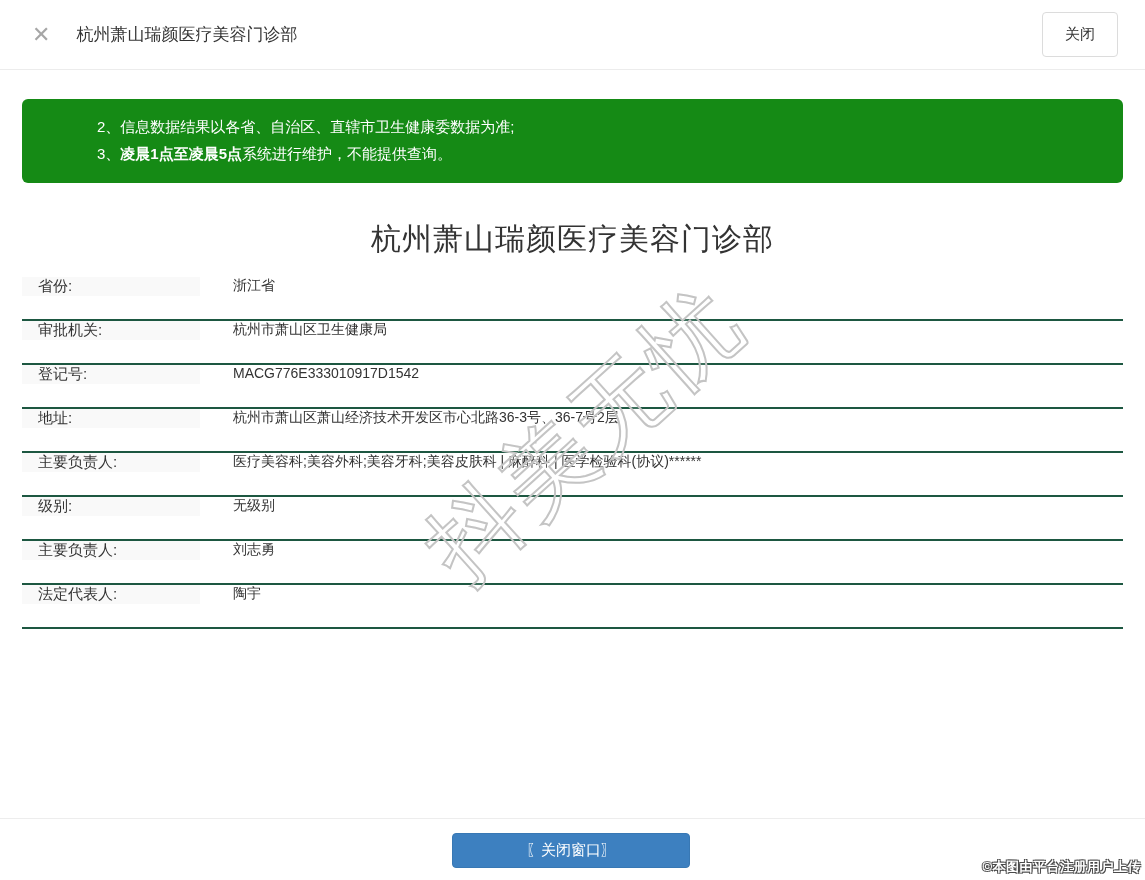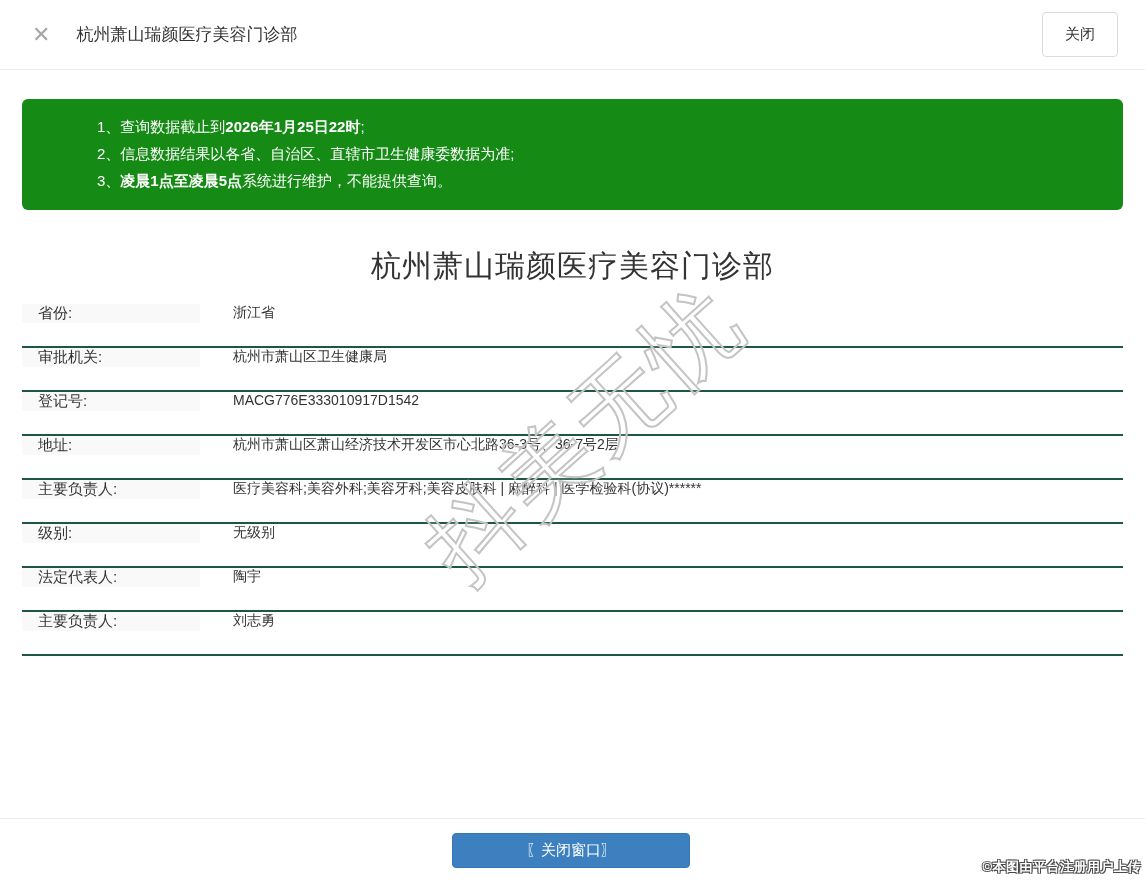--- a/index.html
+++ b/index.html
@@ -148,23 +148,20 @@
 <body>
 
 <div class="topbar">
   <span class="close-x">✕</span>
   <span class="bar-title">杭州萧山瑞颜医疗美容门诊部</span>
   <button class="close-btn">关闭</button>
 </div>
 
 <div class="notice">
   <div>
-    <span>1、</span><span>查询数据截止到</span><b>2026年1月25日22时</b><span>;</span>
-  </div>
-  <div>
     <span>2、</span><span>信息数据结果以各省、自治区、直辖市卫生健康委数据为准;</span><b></b><span></span>
   </div>
   <div>
     <span>3、</span><span></span><b>凌晨1点至凌晨5点</b><span>系统进行维护，不能提供查询。</span>
   </div>
 </div>
 
 <h1 class="main-title">杭州萧山瑞颜医疗美容门诊部</h1>
 
 <div class="info-table">
@@ -186,26 +183,26 @@
   </div>
   <div class="info-row">
     <div class="cell-label">主要负责人:</div>
     <div class="cell-value">医疗美容科;美容外科;美容牙科;美容皮肤科 | 麻醉科 | 医学检验科(协议)******</div>
   </div>
   <div class="info-row">
     <div class="cell-label">级别:</div>
     <div class="cell-value">无级别</div>
   </div>
   <div class="info-row">
+    <div class="cell-label">主要负责人:</div>
+    <div class="cell-value">刘志勇</div>
+  </div>
+  <div class="info-row">
     <div class="cell-label">法定代表人:</div>
     <div class="cell-value">陶宇</div>
-  </div>
-  <div class="info-row">
-    <div class="cell-label">主要负责人:</div>
-    <div class="cell-value">刘志勇</div>
   </div>
 </div>
 
 <div class="watermark">抖美无忧</div>
 
 <div class="footer-divider"></div>
 <button class="close-window-btn">〖关闭窗口〗</button>
 <div class="copyright">©本图由平台注册用户上传</div>
 
 </body></html>

